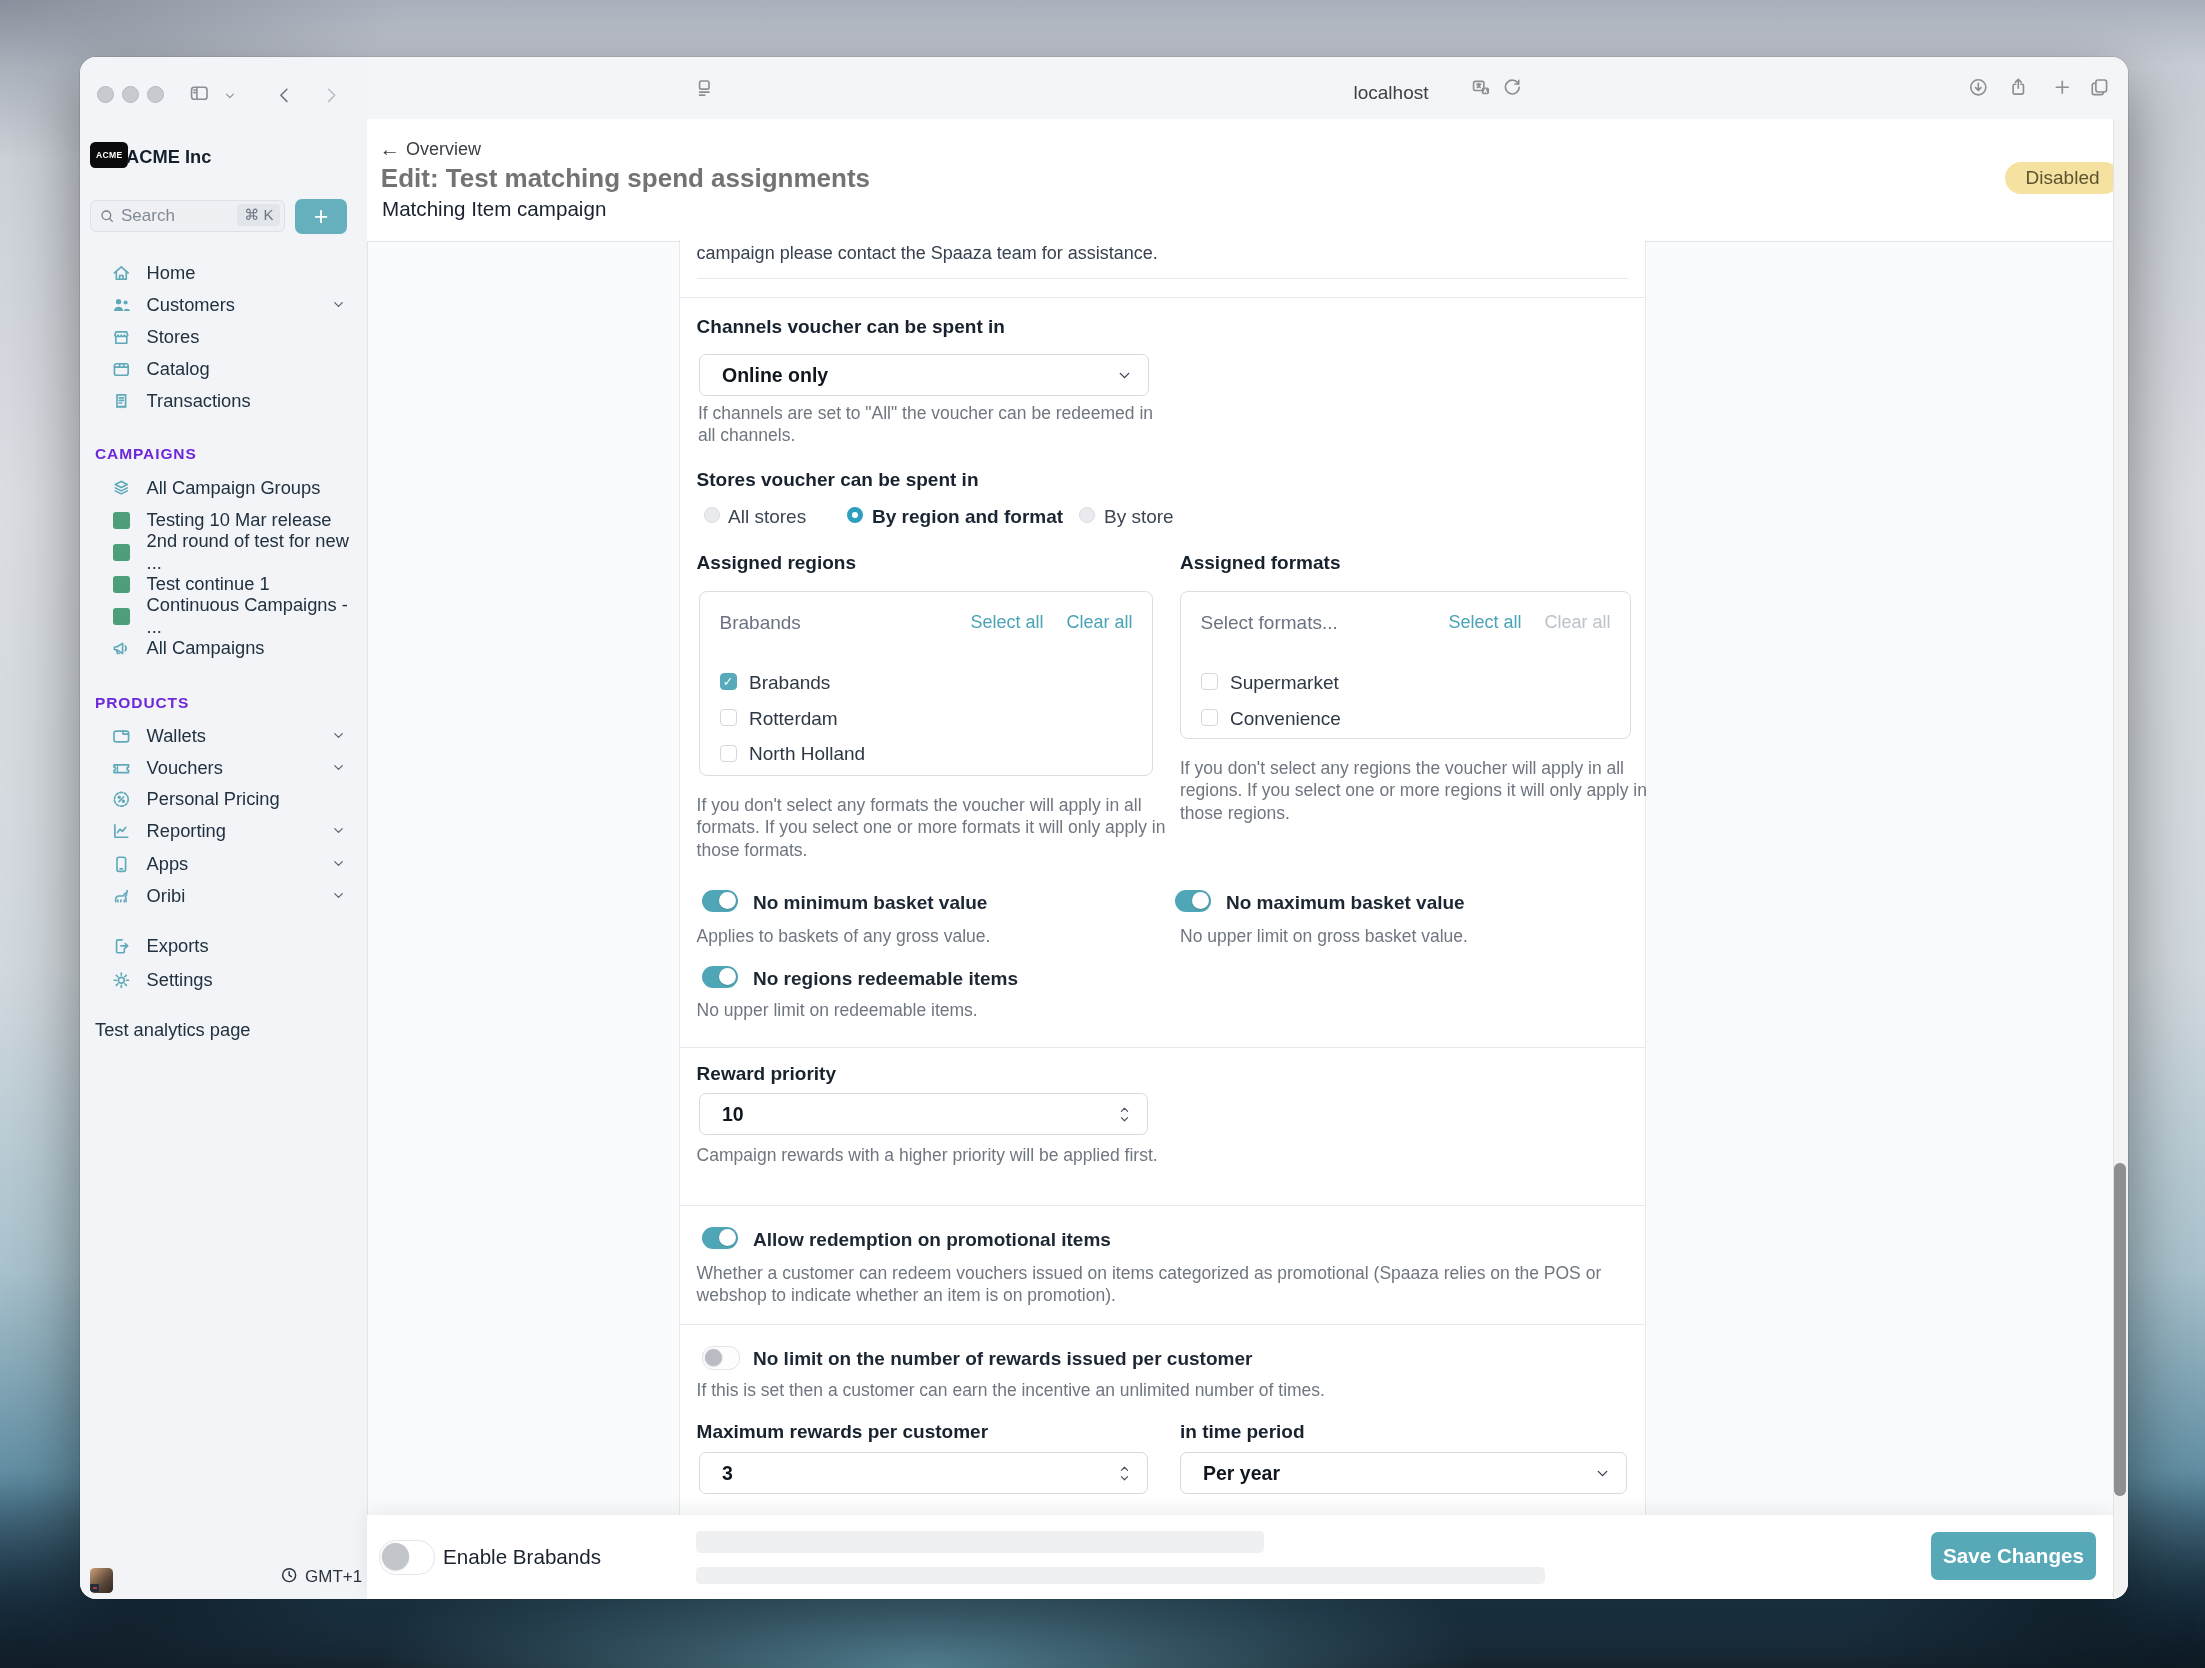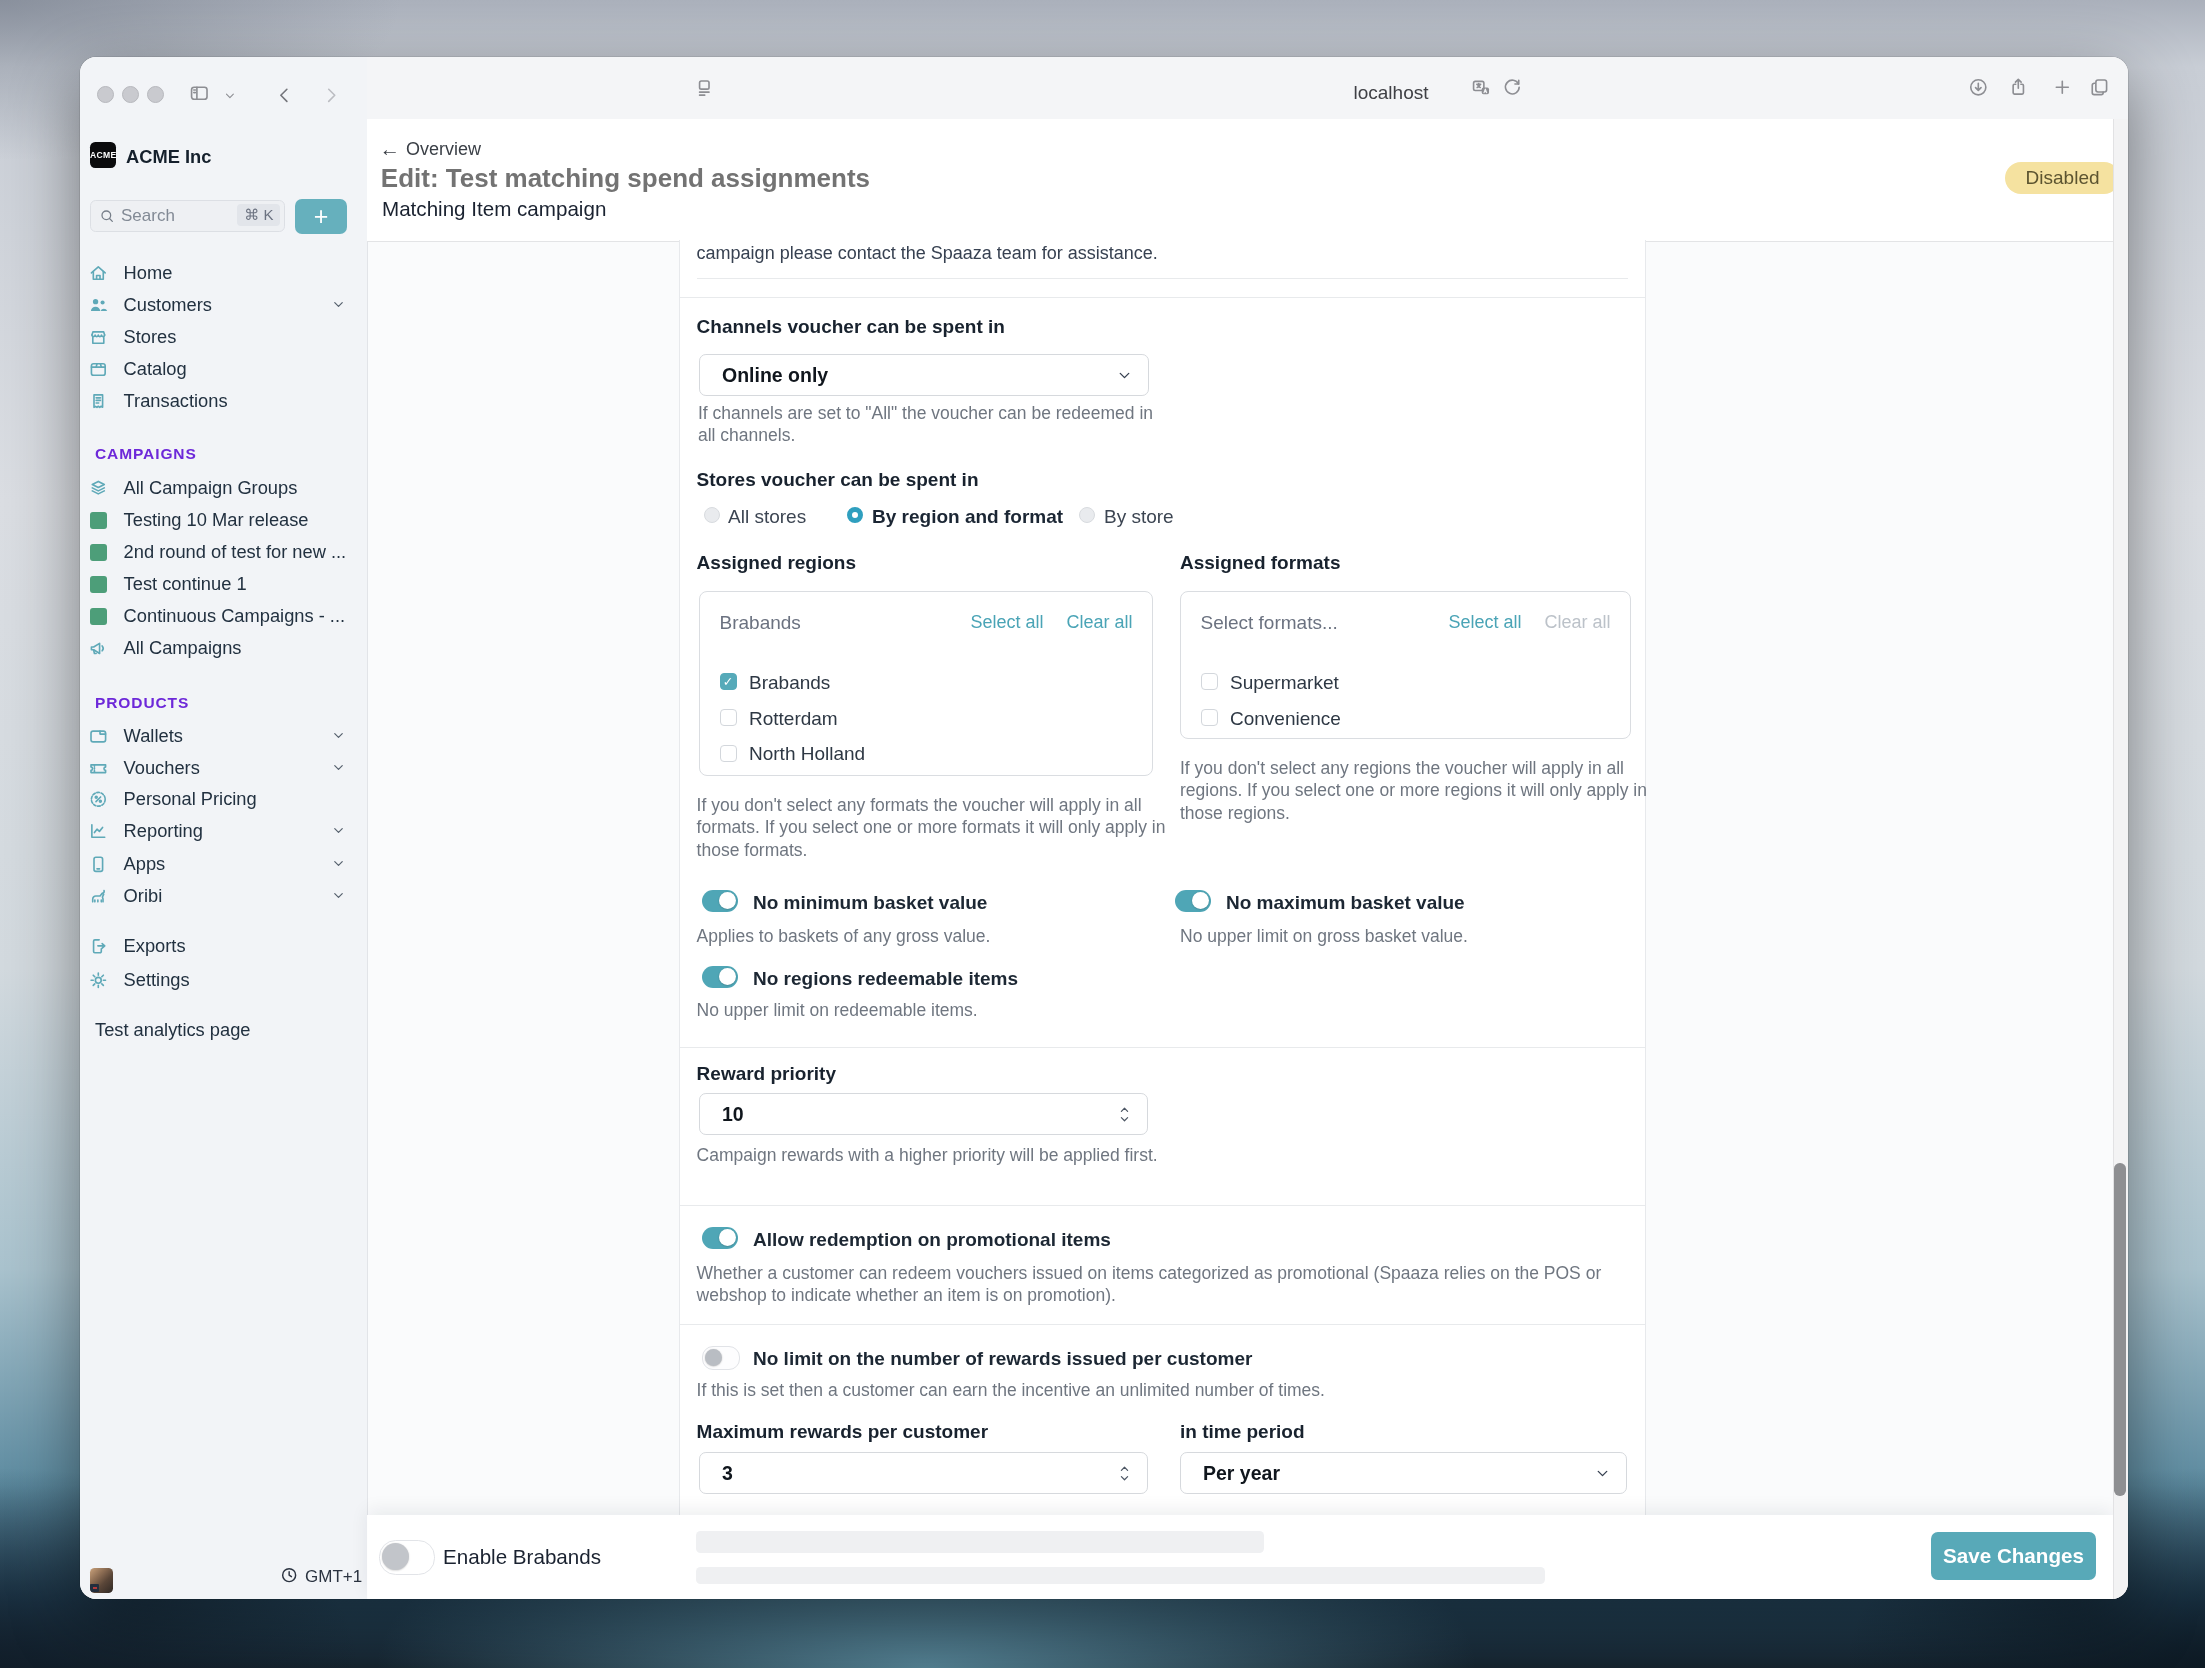--- a/index.html
+++ b/index.html
@@ -11,30 +11,30 @@
       radial-gradient(516px 287px at 0% 100%, rgba(16,28,40,.85), rgba(16,28,40,0) 70%),
       radial-gradient(573px 229px at 0% 0%, rgba(110,118,132,.55), rgba(110,118,132,0) 70%),
       linear-gradient(180deg,#aab0bb 0%,#c8cdd5 4%,#dadde2 30%,#d2d9de 58%,#a9c2cd 76%,#5d8ba0 89%,#24445a 96%,#16242f 100%);
   }
   #window{position:absolute;left:80px;top:57px;width:2048px;height:1542px;border-radius:16px;
     overflow:hidden;background:#fafbfc;box-shadow:0 23px 69px rgba(0,0,0,.45), 0 0 0 0.6px rgba(0,0,0,.15);}
   .abs{position:absolute;}
   
   #sidebar{left:0;top:0;width:287px;height:1542px;background:#f2f4f7;border-right:0.6px solid #e2e4e8;}
   .tlight{width:15px;height:15px;border-radius:50%;background:#c9cacf;border:0.6px solid #b7b8bd;position:absolute;top:29px;}
-  .logo{left:10.3px;top:85px;width:26px;height:26px;background:#0b0b0d;border-radius:5.2px;color:#fff;
+  .logo{left:10.3px;top:85px;width:38px;height:26px;background:#0b0b0d;border-radius:5.2px;color:#fff;
     font-size:8.6px;font-weight:bold;letter-spacing:0.3px;display:flex;align-items:center;justify-content:center;}
   .orgname{left:46px;top:89px;font-size:18.3px;font-weight:bold;color:#15202c;}
   .search{left:10.3px;top:143px;width:193px;height:30px;background:#eef0f3;border:0.6px solid #dcdfe4;border-radius:5.7px;display:flex;align-items:center;}
   .search .ph{font-size:17px;color:#828a95;margin-left:5.7px;}
   .kbd{position:absolute;right:4px;top:3.4px;height:22px;padding:0 6.9px;background:#e2e5ea;border-radius:4px;
     font-size:15px;color:#6b7280;display:flex;align-items:center;}
   .addbtn{left:215px;top:142px;width:52px;height:33px;background:#66b0bd;border-radius:6.9px;color:#fff;
     font-size:25px;display:flex;align-items:center;justify-content:center;line-height:0;padding-bottom:2.3px;}
-  .navrow{left:0;width:287px;height:32px;display:flex;align-items:center;padding-left:8px;box-sizing:border-box;}
+  .navrow{left:0;width:287px;height:32px;display:flex;align-items:center;padding-left:31px;box-sizing:border-box;}
   .navrow .ic{width:20.6px;height:20.6px;flex:0 0 20.6px;display:flex;align-items:center;justify-content:center;}
   .navrow .lb{margin-left:15px;font-size:18.3px;color:#223140;}
   .navrow .chev{position:absolute;right:20.6px;}
   .navhdr{font-size:15.5px;font-weight:bold;letter-spacing:0.9px;color:#6d28d9;left:15px;}
   .gsq{width:17px;height:17px;border-radius:2.9px;background:#4d9e79;}
   .icn{stroke:#5fa9b8;fill:none;stroke-width:1.9;stroke-linecap:round;stroke-linejoin:round;width:20.6px;height:20.6px;}
   .icn.gray{stroke:#8d8e93;}
   .icn.dark{stroke:#2b3340;}
   .avatar{left:10.3px;top:1511px;width:23px;height:25px;border-radius:4.6px;overflow:hidden;
     background:linear-gradient(135deg,#caa27c 0%,#8a6b52 35%,#5a4638 60%,#2f2824 100%);}

